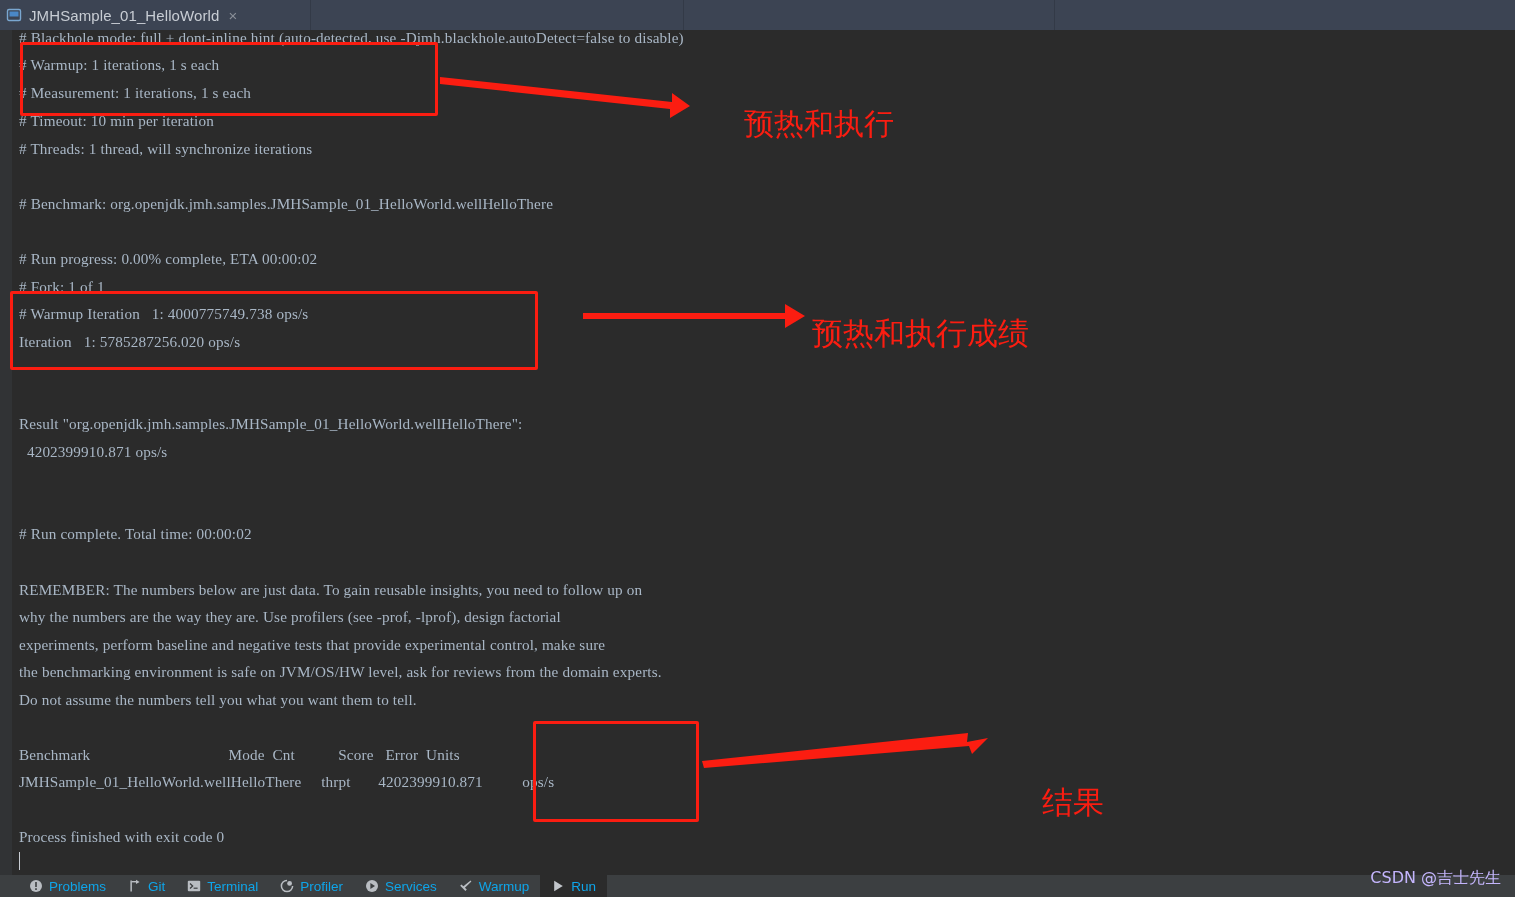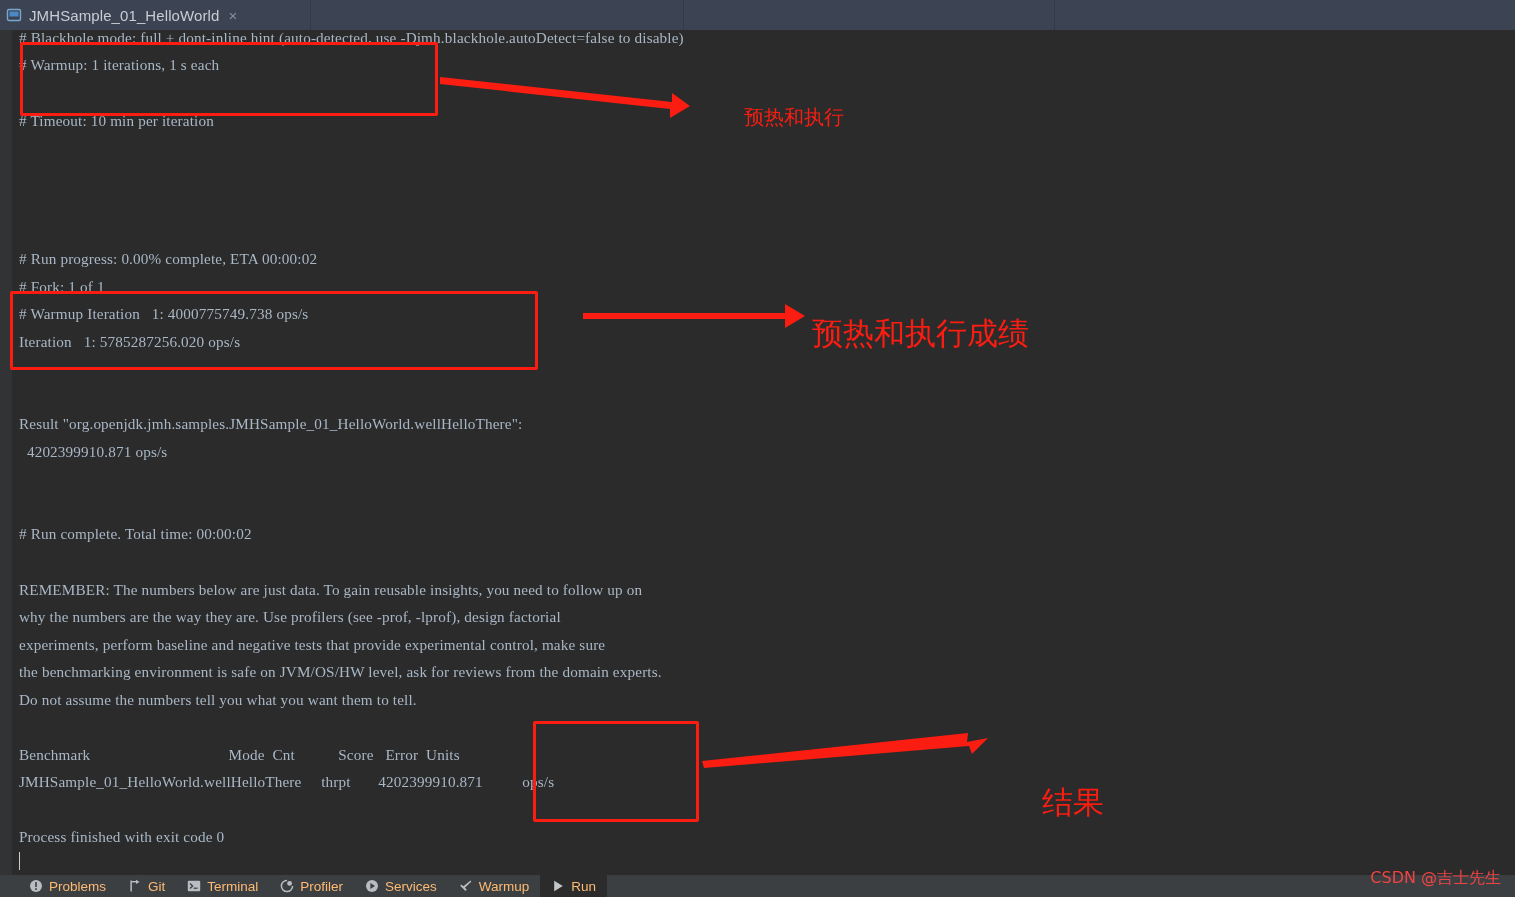--- a/index.html
+++ b/index.html
@@ -134,38 +134,38 @@
     background: #3c3f41;
     display: flex;
     align-items: flex-start;
   }
   .sb-btn {
     height: 22px;
     display: flex;
     align-items: center;
     padding: 0 11px;
     font-size: 13.5px;
-    color: #fdba74;
+    color: #0ea5e9;
     white-space: nowrap;
   }
   .sb-btn.active { background: #2b2b2b; }
   .sb-ico {
     width: 14px; height: 14px;
     margin-right: 6px;
     flex: 0 0 auto;
     display: block;
   }
   .sb-spacer { width: 18px; }
 
   .watermark {
     position: absolute;
     right: 14px;
     top: 868px;
     font-size: 16px;
-    color: #ef4444;
+    color: #c4b5fd;
     font-family: "DejaVu Sans", sans-serif;
     white-space: nowrap;
   }
 </style>
 </head>
 <body>
 
 <div id="root">
 
   <div class="tabbar">
@@ -180,21 +180,24 @@
     <div class="tab-div" id="tabdiv1"></div>
     <div class="tab-div" id="tabdiv2"></div>
     <div class="tab-div" id="tabdiv3"></div>
   </div>
 
   <div class="console">
     <div class="gutter"></div>
 
     <div class="conline" style="top:-1px"># Blackhole mode: full + dont-inline hint (auto-detected, use -Djmh.blackhole.autoDetect=false to disable)</div>
     <div class="conline" style="top:26px"># Warmup: 1 iterations, 1 s each</div>
+    <div class="conline" style="top:54px"># Measurement: 1 iterations, 1 s each</div>
     <div class="conline" style="top:82px"># Timeout: 10 min per iteration</div>
+    <div class="conline" style="top:110px"># Threads: 1 thread, will synchronize iterations</div>
+    <div class="conline" style="top:165px"># Benchmark: org.openjdk.jmh.samples.JMHSample_01_HelloWorld.wellHelloThere</div>
     <div class="conline" style="top:220px"># Run progress: 0.00% complete, ETA 00:00:02</div>
     <div class="conline" style="top:248px"># Fork: 1 of 1</div>
     <div class="conline" style="top:275px"># Warmup Iteration   1: 4000775749.738 ops/s</div>
     <div class="conline" style="top:303px">Iteration   1: 5785287256.020 ops/s</div>
     <div class="conline" style="top:385px">Result "org.openjdk.jmh.samples.JMHSample_01_HelloWorld.wellHelloThere":</div>
     <div class="conline" style="top:413px">  4202399910.871 ops/s</div>
     <div class="conline" style="top:495px"># Run complete. Total time: 00:00:02</div>
     <div class="conline" style="top:551px">REMEMBER: The numbers below are just data. To gain reusable insights, you need to follow up on</div>
     <div class="conline" style="top:606px">experiments, perform baseline and negative tests that provide experimental control, make sure</div>
     <div class="conline" style="top:578px">why the numbers are the way they are. Use profilers (see -prof, -lprof), design factorial</div>
@@ -206,21 +209,21 @@
 
     <div class="caret"></div>
   </div>
 
   <div class="redbox" style="left:20px; top:42px; width:418px; height:74px;"></div>
 
   <svg class="arrow-svg" style="left:440px; top:75px; width:250px; height:50px;" viewBox="0 0 250 50">
     <path d="M0,2 L232,27 L232,18 L250,31 L230,43 L230,34 L0,9 Z" fill="#fb1d11"></path>
   </svg>
 
-  <div class="cn-note" style="left:744px; top:104px; font-size:20px;">预热和执行</div>
+  <div class="cn-note" style="left:744px; top:104px; font-size:30px;">预热和执行</div>
 
   <div class="redbox" style="left:10px; top:291px; width:528px; height:79px;"></div>
 
   <svg class="arrow-svg" style="left:583px; top:300px; width:222px; height:30px;" viewBox="0 0 222 30">
     <path d="M0,13 L202,13 L202,4 L222,16 L202,28 L202,19 L0,19 Z" fill="#fb1d11"></path>
   </svg>
 
   <div class="cn-note" style="left:812px; top:313px; font-size:31px;">预热和执行成绩</div>
 
   <div class="redbox" style="left:533px; top:721px; width:166px; height:101px;"></div>

